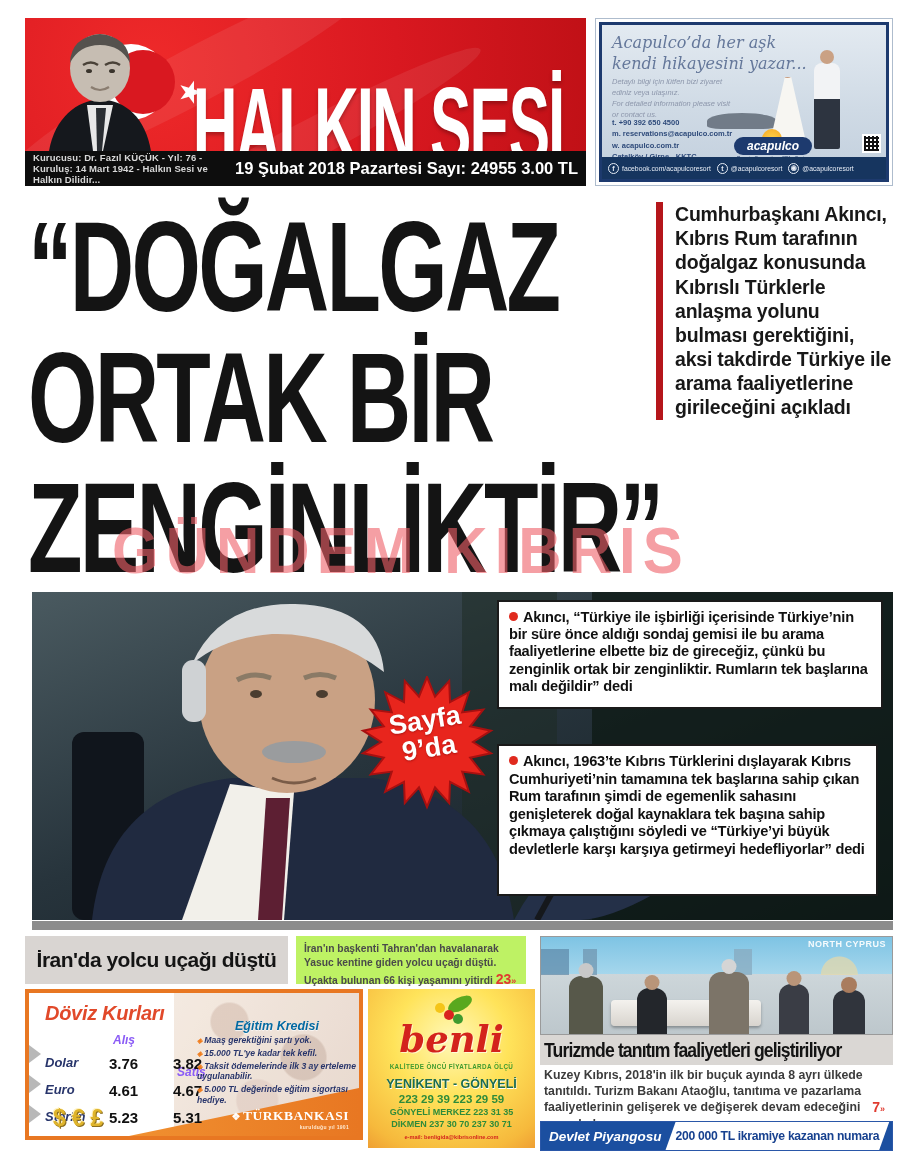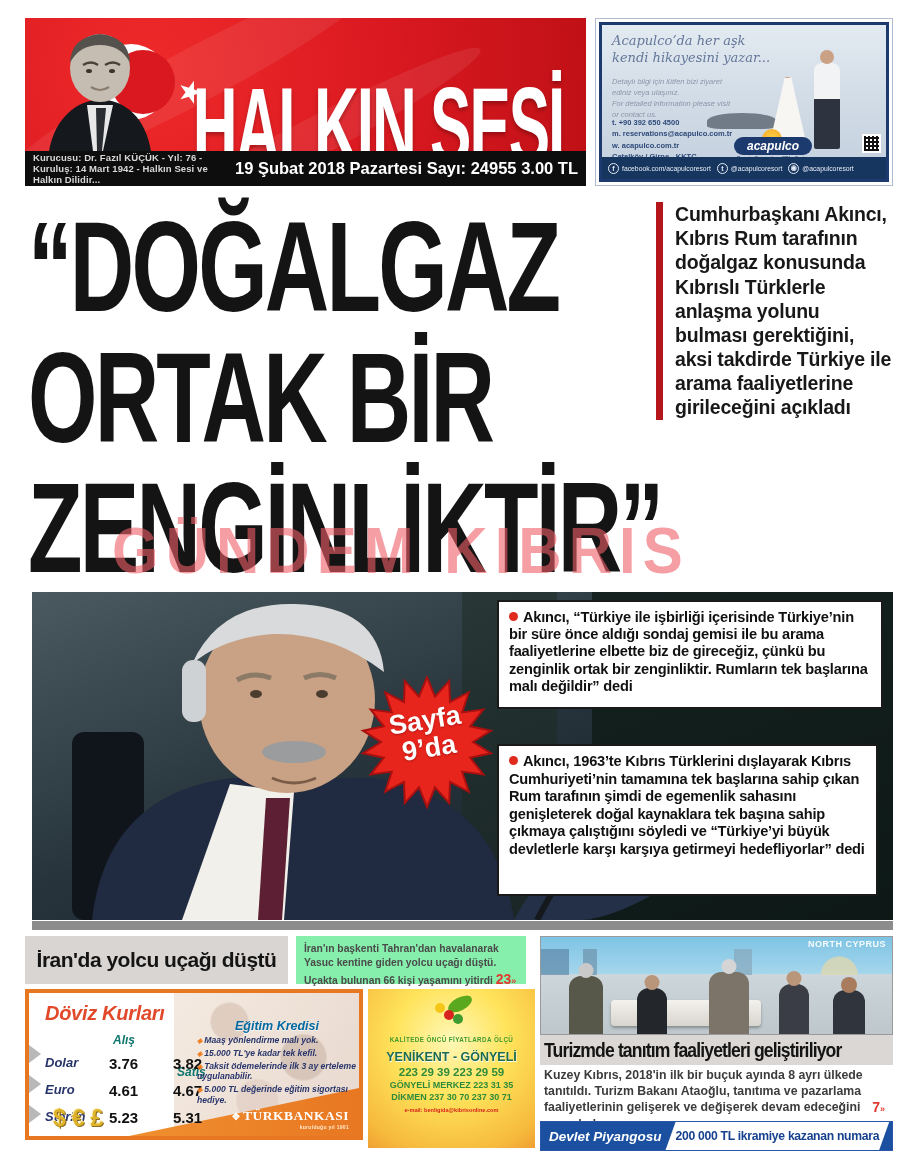--- a/index.html
+++ b/index.html
@@ -38,21 +38,21 @@
 
   
   .ad-acapulco {
     position:absolute; left:595px; top:18px; width:298px; height:168px;
     border:1px solid #aebccd; background:#fff; padding:3px;
   }
   .ad-inner {
     position:relative; width:100%; height:100%; border:3px solid #1d3a6e; overflow:hidden;
     background:linear-gradient(180deg,#e3eaf1 0%, #cfdae5 55%, #c2cfdd 100%);
   }
-  .ad-script { position:absolute; left:10px; top:8px; font-family:"DejaVu Serif", serif; font-style:italic; color:#64779a; font-size:13px; line-height:1.3; }
+  .ad-script { position:absolute; left:10px; top:8px; font-family:"DejaVu Serif", serif; font-style:italic; color:#64779a; font-size:16px; line-height:1.3; }
   .ad-note { position:absolute; left:10px; top:52px; font-style:italic; color:#8c96ab; font-size:7.5px; line-height:1.45; width:120px; }
   .ad-contact { position:absolute; left:10px; top:92px; color:#2e4a7a; font-size:7.5px; line-height:1.5; font-weight:700; }
   .ad-island { position:absolute; left:105px; top:88px; width:70px; height:16px; background:#5a6470; border-radius:50% 50% 20% 20%; opacity:0.8; }
   .ad-groom { position:absolute; right:46px; top:38px; width:26px; height:86px; background:linear-gradient(180deg,#f2f3f5 0 42%, #2d3440 42%); border-radius:8px 8px 2px 2px; }
   .ad-groom::before { content:""; position:absolute; left:6px; top:-13px; width:14px; height:14px; border-radius:50%; background:#caa184; }
   .ad-bride { position:absolute; right:78px; top:52px; width:40px; height:74px; background:#f7f6f2; clip-path:polygon(42% 0, 58% 0, 100% 100%, 0 100%); }
   .ad-bride::before { content:""; position:absolute; left:13px; top:-12px; width:13px; height:13px; border-radius:50%; background:#c69a7e; }
   .ad-logo { position:absolute; left:132px; top:112px; width:78px; text-align:center; }
   .ad-logo-sun { position:absolute; left:28px; top:-8px; width:20px; height:20px; border-radius:50%; background:radial-gradient(circle,#ffd24a,#f5a623); }
   .ad-logo-word { position:relative; background:#1d3a6e; color:#fff; font-weight:800; font-style:italic; font-size:12px; border-radius:9px; padding:2px 4px; }
@@ -102,21 +102,21 @@
     text-shadow:0 1px 2px rgba(120,0,0,0.5);
   }
 
   
   .iran-head {
     position:absolute; left:25px; top:936px; width:263px; height:48px; background:#d9d5d2;
     display:flex; align-items:center; justify-content:center;
     font-size:21px; font-weight:800; color:#141414; letter-spacing:-0.5px;
   }
   .iran-sum {
-    position:absolute; left:296px; top:936px; width:230px; height:48px; background:#86efac;
+    position:absolute; left:296px; top:936px; width:230px; height:48px; background:#bef264;
     padding:6px 8px; font-size:10.3px; font-weight:600; color:#4a4a4a; line-height:1.38;
   }
   .iran-ref { color:#e03a2f; font-weight:800; font-size:14px; }
   .iran-arr { color:#e03a2f; font-weight:700; font-size:9px; }
 
   
   .doviz {
     position:absolute; left:25px; top:989px; width:338px; height:151px;
     border:4px solid #e87722; background:#ffffff; overflow:hidden;
   }
@@ -128,21 +128,21 @@
       radial-gradient(circle at 45% 75%, rgba(222,200,188,0.8) 0 20px, transparent 22px),
       linear-gradient(120deg, #f3e7dc, #e4d2c6);
     opacity:0.85;
   }
   .doviz-swoosh {
     position:absolute; right:0; bottom:0; width:230px; height:48px;
     background:linear-gradient(90deg,#f09030,#e87722);
     clip-path:polygon(0 100%, 100% 0, 100% 100%);
   }
   .doviz-title { position:absolute; left:16px; top:9px; font-size:20px; font-weight:800; font-style:italic; color:#e1492a; letter-spacing:-0.3px; }
-  .doviz-colhead { position:absolute; top:40px; font-size:12px; font-weight:700; font-style:italic; color:#0f766e; }
+  .doviz-colhead { position:absolute; top:40px; font-size:12px; font-weight:700; font-style:italic; color:#8b5cf6; }
   .col-buy { left:84px; } .col-sell { left:148px;margin-top:32px; }
   .doviz-row-name { position:absolute; left:16px; font-size:13px; font-weight:700; font-style:italic; color:#28356b; }
   .doviz-val { position:absolute; font-size:15px; font-weight:800; color:#101010; }
   .rowy1 { top:62px; } .rowy2 { top:89px; } .rowy3 { top:116px; }
   .doviz-symbols { position:absolute; left:28px; top:104px; font-size:23px; font-weight:800; color:#e8c javascript030; }
   .doviz-symbols span { color:#dfb42c; text-shadow:1px 1px 0 #8a6d1f, -1px -1px 0 #fff3c4; margin-right:6px; }
   .doviz-chev { position:absolute; left:0; width:0; height:0; border-top:9px solid transparent; border-bottom:9px solid transparent; border-left:12px solid #9a9a9a; opacity:0.7; }
   .chev1 { top:52px; } .chev2 { top:82px; } .chev3 { top:112px; }
   .promo { position:absolute; left:168px; top:26px; width:160px; }
   .promo-title { text-align:center; color:#0369a1; font-weight:800; font-style:italic; font-size:12.5px; text-shadow:0 1px 1px rgba(255,255,255,0.8); }
@@ -373,38 +373,39 @@
     <div class="doviz-row-name rowy3">Sterlin</div>
     <div class="doviz-val rowy3" style="left:80px;">5.23</div>
     <div class="doviz-val rowy3" style="left:144px;">5.31</div>
 
     <div class="doviz-symbols" style="top:112px; left:24px;">
       <span>$</span><span>€</span><span>£</span>
     </div>
 
     <div class="promo">
       <div class="promo-title">Eğitim Kredisi</div>
-      <div class="promo-item">Maaş yönlendirme malı yok.</div>
+      <div class="promo-item">Maaş gerektiğini şartı yok.</div>
       <div class="promo-item">15.000 TL'ye kadar tek kefil.</div>
       <div class="promo-item">Taksit ödemelerinde ilk 3 ay erteleme uygulanabilir.</div>
       <div class="promo-item">5.000 TL değerinde eğitim sigortası hediye.</div>
     </div>
     <div class="bank-logo">
       <span class="bank-emblem">❖</span><span>TÜRKBANKASI</span>
       <span class="bank-tag">kurulduğu yıl 1901</span>
     </div>
   </div>
 
   <div class="benli">
     <svg class="benli-fruit" width="52" height="30" viewBox="0 0 52 30">
       <ellipse cx="34" cy="9" rx="13" ry="6.5" fill="#5aa81e" transform="rotate(-28 34 9)"></ellipse>
       <circle cx="14" cy="13" r="5" fill="#f5c518"></circle>
       <circle cx="23" cy="20" r="5" fill="#d9231f"></circle>
       <circle cx="32" cy="24" r="5" fill="#3f9a2f"></circle>
     </svg>
+    <div class="benli-word">benli</div>
     <div class="benli-tag">KALİTEDE ÖNCÜ FİYATLARDA ÖLÇÜ</div>
     <div class="benli-l1">YENİKENT - GÖNYELİ</div>
     <div class="benli-l2">223 29 39    223 29 59</div>
     <div class="benli-l3">GÖNYELİ MERKEZ 223 31 35</div>
     <div class="benli-l4">DİKMEN 237 30 70   237 30 71</div>
     <div class="benli-l5">e-mail: benligida@kibrisonline.com</div>
   </div>
 
   <div class="turizm-photo">
     <div class="pan-city"></div>

